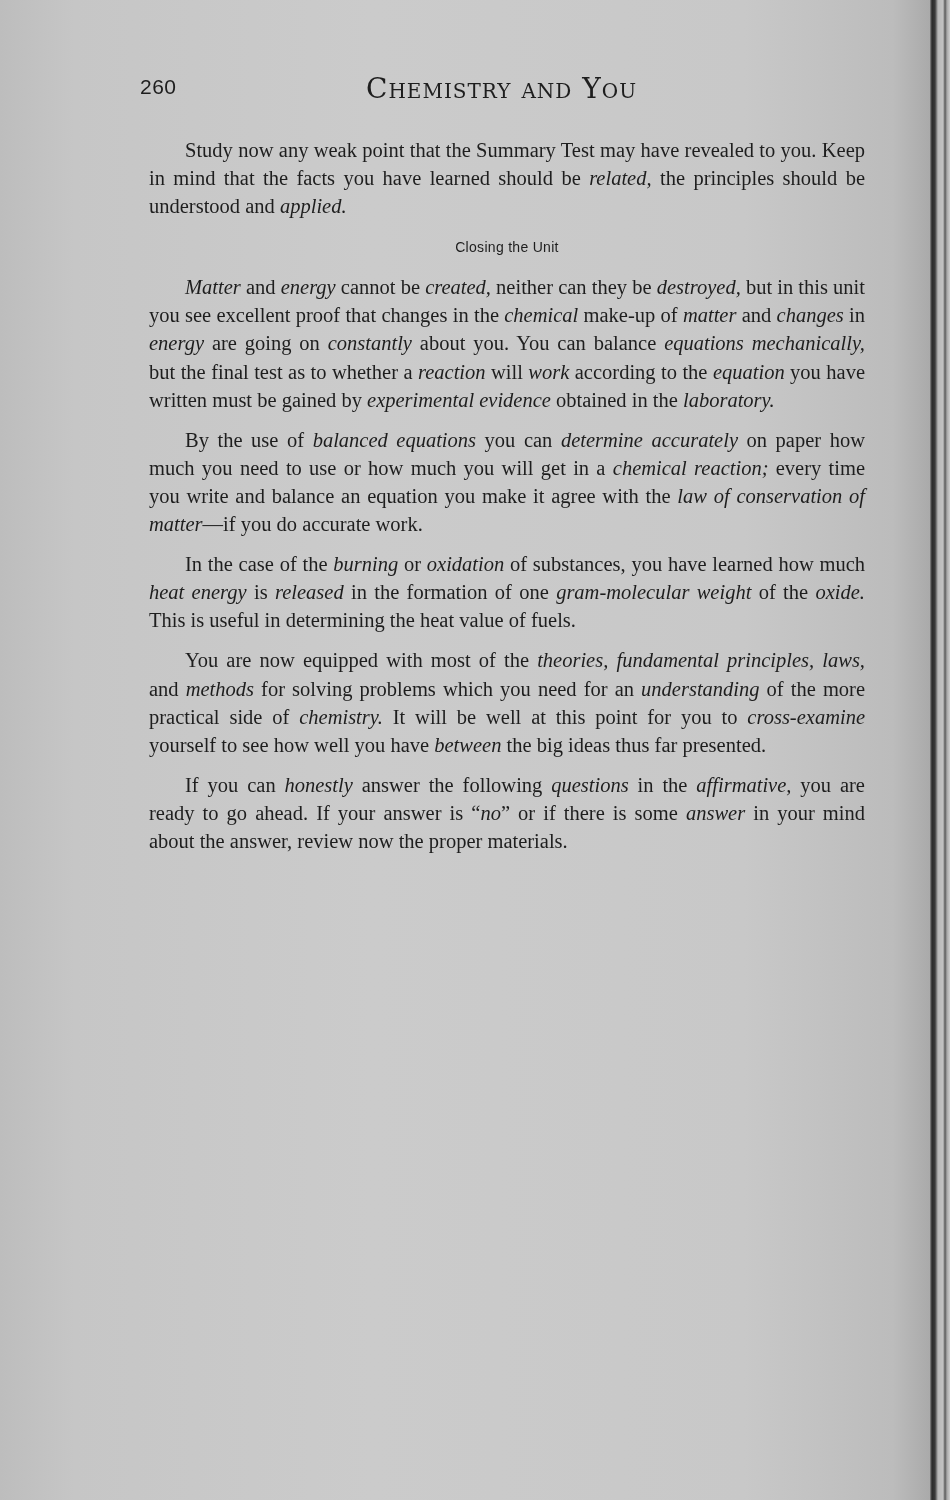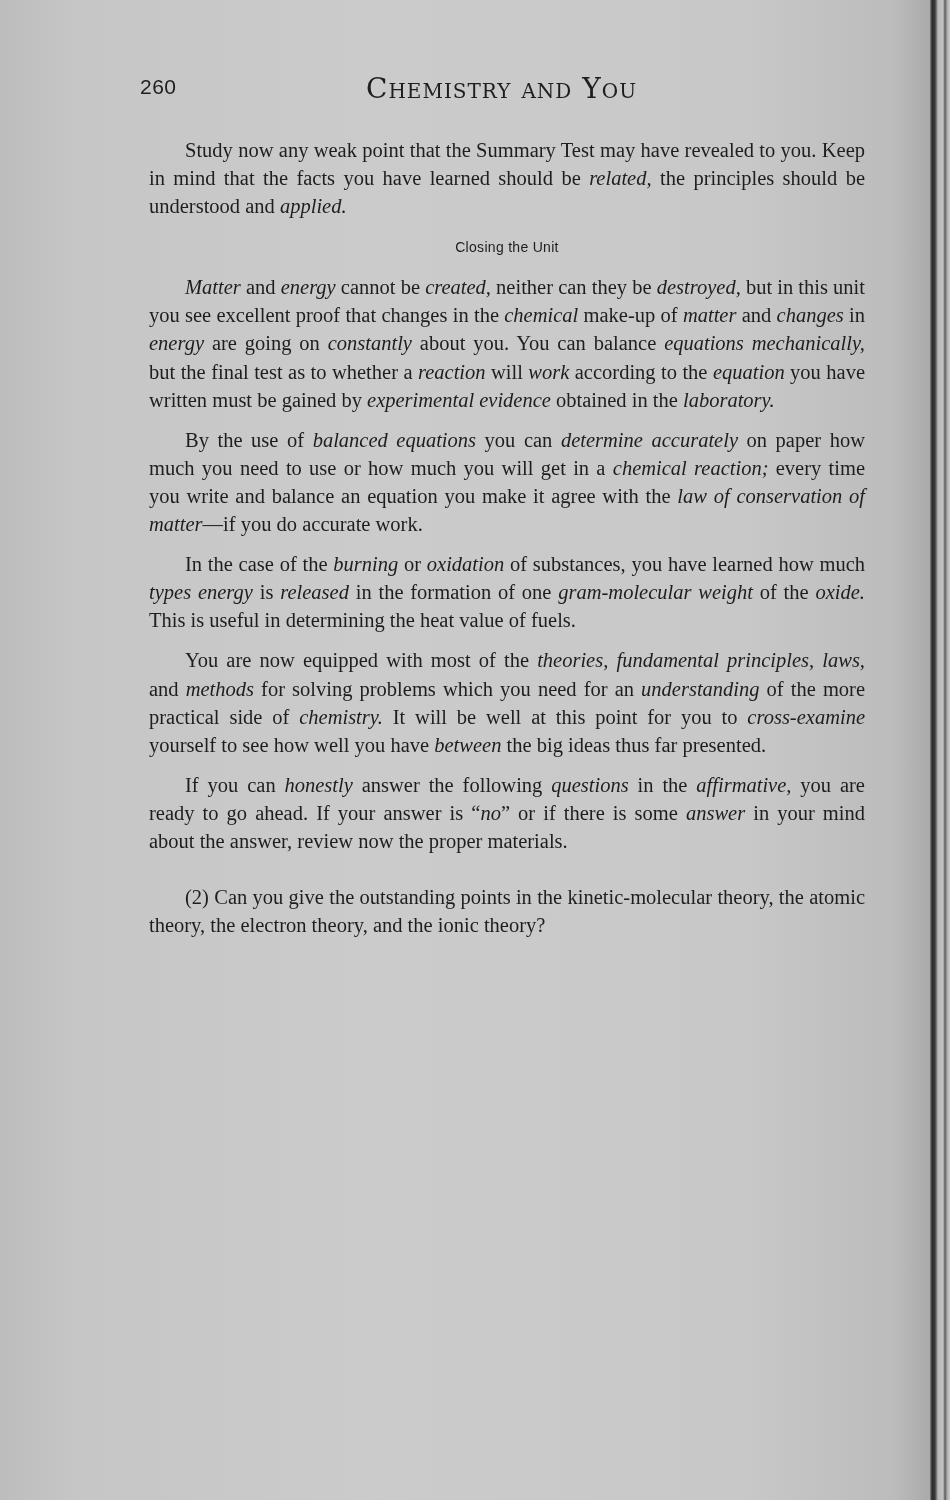--- a/index.html
+++ b/index.html
@@ -97,21 +97,20 @@
     <div class="book-title">Chemistry and You</div>
   </div>
 
   <div class="text-block">
     <p>Study now any weak point that the Summary Test may have revealed to you. Keep in mind that the facts you have learned should be <em>related,</em> the principles should be understood and <em>applied.</em></p>
 
     <h2 class="section-heading">Closing the Unit</h2>
 
     <p><em>Matter</em> and <em>energy</em> cannot be <em>created,</em> neither can they be <em>de­stroyed,</em> but in this unit you see excellent proof that changes in the <em>chemical</em> make-up of <em>matter</em> and <em>changes</em> in <em>energy</em> are going on <em>constantly</em> about you. You can balance <em>equations mechanically,</em> but the final test as to whether a <em>reaction</em> will <em>work</em> according to the <em>equation</em> you have written must be gained by <em>experimental evidence</em> obtained in the <em>laboratory.</em></p>
     <p>By the use of <em>balanced equations</em> you can <em>determine accurately</em> on paper how much you need to use or how much you will get in a <em>chemical reaction;</em> every time you write and balance an equation you make it agree with the <em>law of conservation of matter</em>—if you do accurate work.</p>
-    <p>In the case of the <em>burning</em> or <em>oxidation</em> of substances, you have learned how much <em>types energy</em> is <em>released</em> in the formation of one <em>gram-molecular weight</em> of the <em>oxide.</em> This is useful in determin­ing the heat value of fuels.</p>
+    <p>In the case of the <em>burning</em> or <em>oxidation</em> of substances, you have learned how much <em>heat energy</em> is <em>released</em> in the formation of one <em>gram-molecular weight</em> of the <em>oxide.</em> This is useful in determin­ing the heat value of fuels.</p>
     <p>You are now equipped with most of the <em>theories, fundamental principles, laws,</em> and <em>methods</em> for solving problems which you need for an <em>understanding</em> of the more practical side of <em>chemistry.</em> It will be well at this point for you to <em>cross-examine</em> yourself to see how well you have <em>between</em> the big ideas thus far presented.</p>
     <p>If you can <em>honestly</em> answer the following <em>questions</em> in the <em>affirm­ative,</em> you are ready to go ahead. If your answer is “<em>no</em>” or if there is some <em>answer</em> in your mind about the answer, review now the proper materials.</p>
 
     <div class="gap-small"></div>
-    <p class="question">(2) Can you give the outstanding points in the kinetic-molecu­lar theory, the atomic theory, the electron theory, and the ionic theory?</p>
   </div>
 </div>
 <div class="spine"></div>
 
 </body></html>

